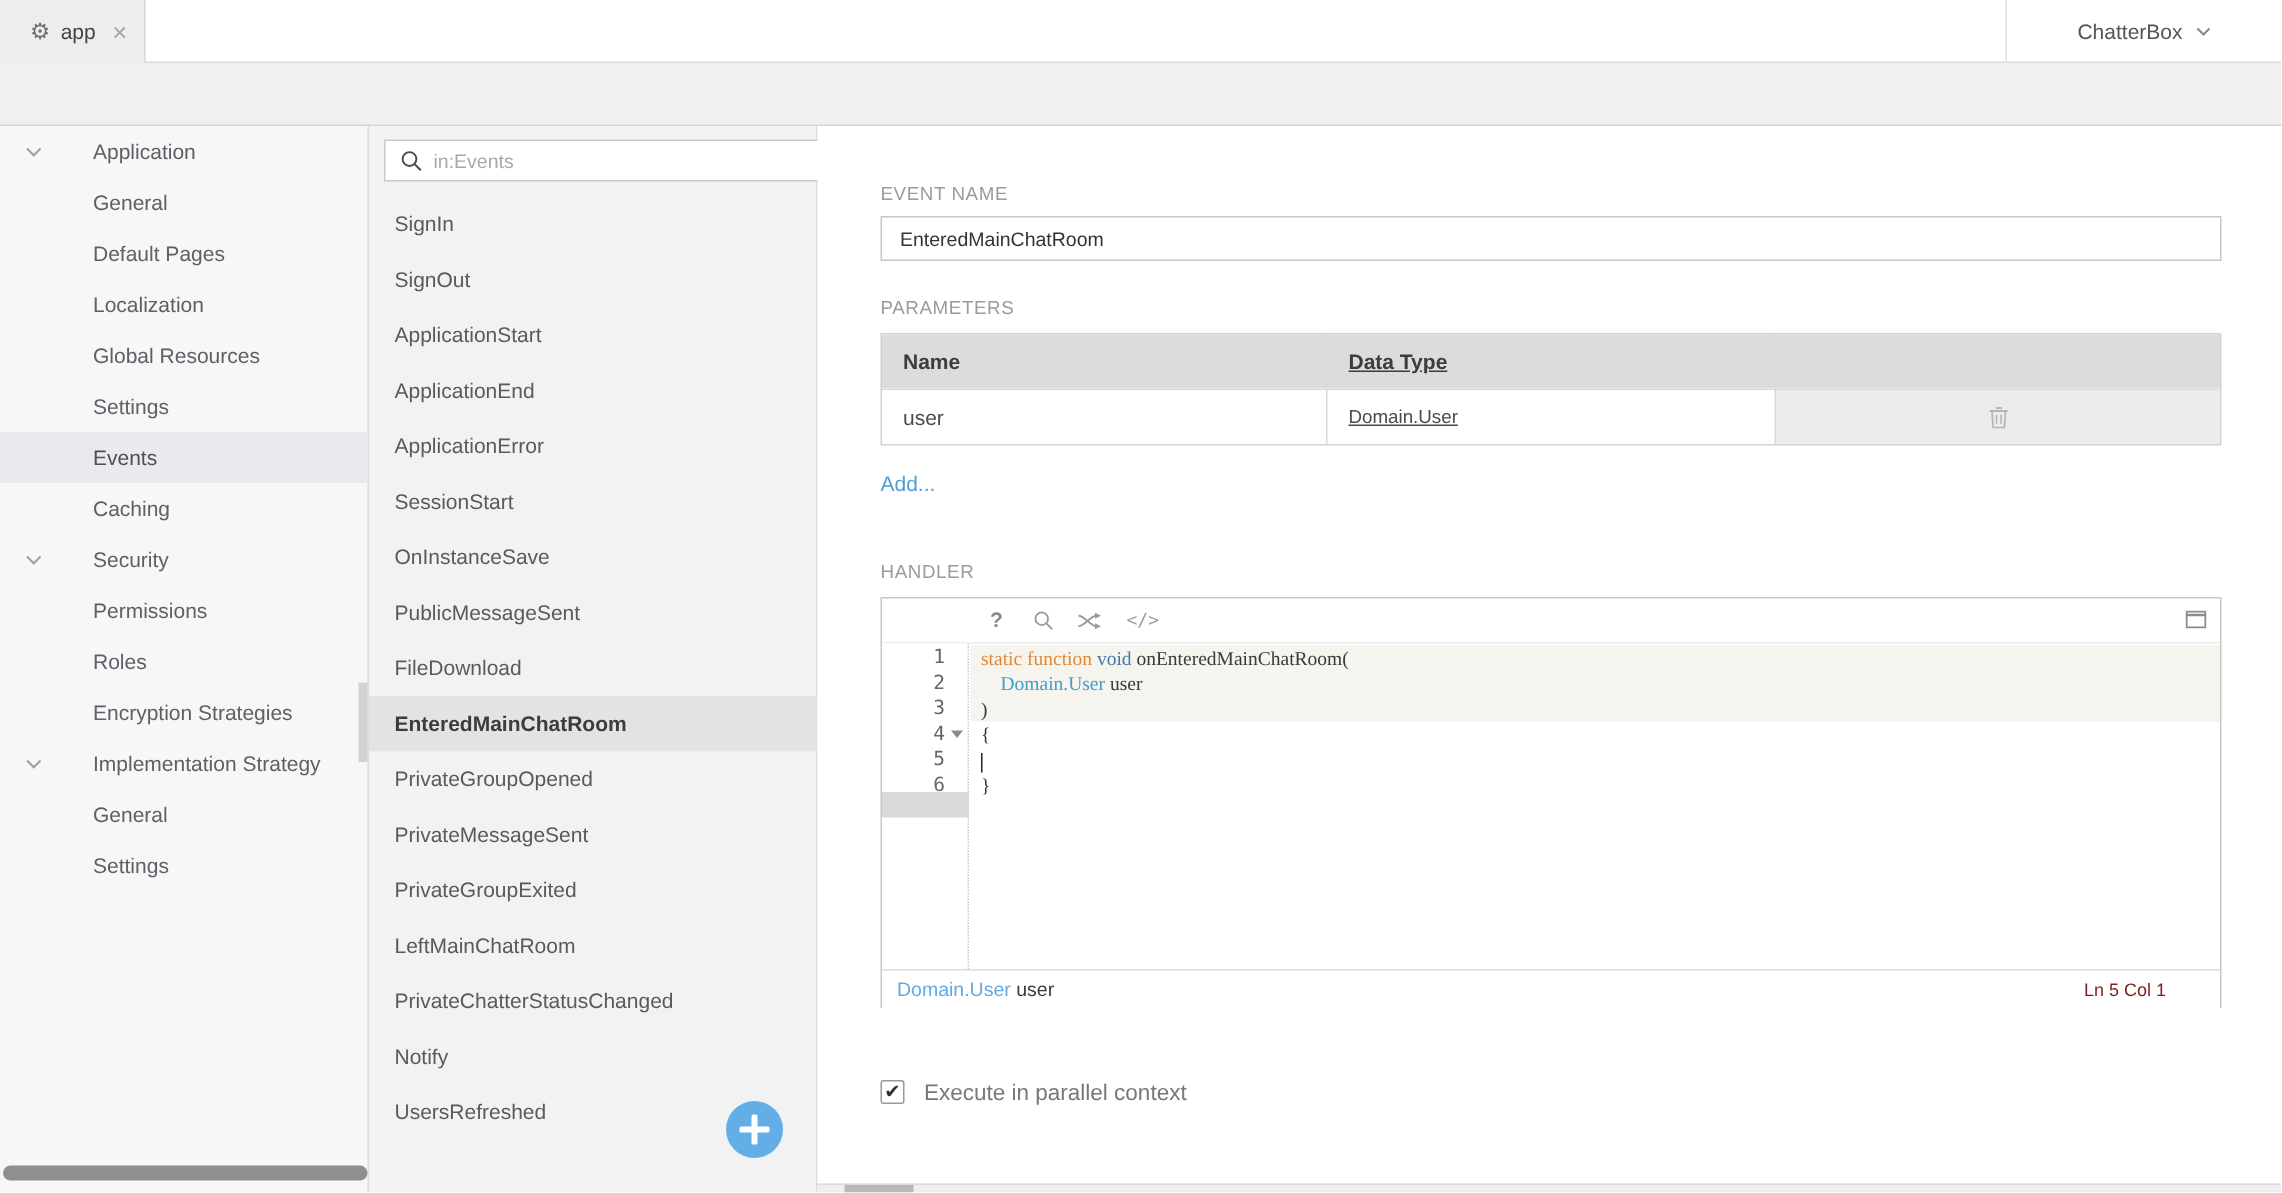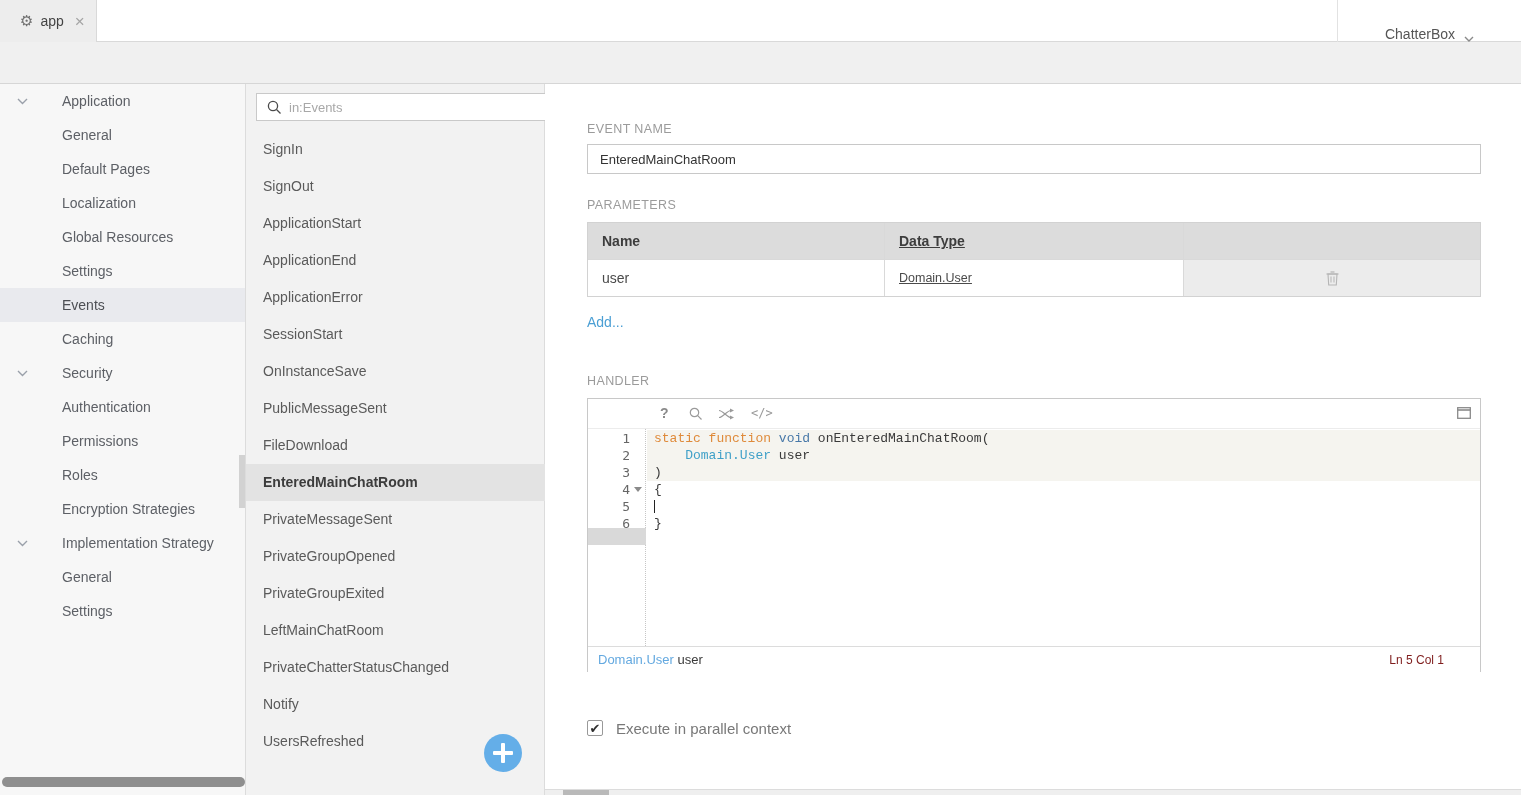--- a/index.html
+++ b/index.html
@@ -7,21 +7,21 @@
   body { position:relative; background:#fff; font-family:"Liberation Sans", sans-serif; color:#444; }
   .abs { position:absolute; }
   svg { display:block; }
 
   
   #tabbar { position:absolute; left:0; top:0; width:1521px; height:42px; background:#fff; border-bottom:1px solid #d9d9d9; }
   #app-tab { position:absolute; left:0; top:0; width:97px; height:42px; background:#ededed; border-right:1px solid #d9d9d9; display:flex; align-items:center; padding-left:20px; cursor:default; }
   #app-tab .gear { font-family:"DejaVu Sans", sans-serif; font-size:15px; color:#6f6f6f; margin-right:7px; }
   #app-tab .tab-label { font-size:14px; color:#444; }
   #app-tab .tab-close { font-size:17px; color:#a4a4a4; margin-left:11px; line-height:1; }
-  #project-selector { position:absolute; left:1337px; top:0; width:184px; height:42px; border-left:1px solid #e2e2e2; display:flex; align-items:flex-end; justify-content:center; gap:9px; }
+  #project-selector { position:absolute; left:1337px; top:0; width:184px; height:42px; border-left:1px solid #e2e2e2; display:flex; align-items:center; justify-content:center; gap:9px; }
   #project-selector .proj-label { font-size:14px; color:#555; }
 
   
   #toolbar { position:absolute; left:0; top:42px; width:1521px; height:42px; background:#f0f0f0; border-bottom:1px solid #d6d6d6; }
   .tb-sep { position:absolute; left:655px; top:50px; width:1px; height:25px; background:#d7d7d7; }
   .tb-caret { position:absolute; top:60px; }
 
   
   #sidebar { position:absolute; left:0; top:84px; width:246px; height:711px; background:#f7f7f7; border-right:1px solid #dcdcdc; }
   .side-row { position:relative; height:34px; line-height:34px; padding-left:62px; font-size:14px; color:#5d6066; cursor:pointer; white-space:nowrap; }
@@ -69,21 +69,21 @@
   #ed-help { position:absolute; left:72px; top:6px; font-size:14px; font-weight:bold; color:#8a8a8a; cursor:pointer; }
   #ed-search { position:absolute; left:101px; top:8px; cursor:pointer; }
   #ed-shuffle { position:absolute; left:130px; top:9px; cursor:pointer; }
   #ed-code { position:absolute; left:163px; top:7px; font-size:12px; color:#9a9a9a; font-family:"DejaVu Sans Mono", monospace; cursor:pointer; }
   #ed-expand { position:absolute; left:869px; top:8px; cursor:pointer; }
   #ed-gutter { position:absolute; left:0; top:30px; width:58px; height:217px; border-right:1px dotted #c6c6c6; background:#fff; }
   #hl-region { position:absolute; left:59px; top:31px; width:833px; height:51px; background:#f5f4ef; }
   #ln5-bg { position:absolute; left:0; top:99px; width:58px; height:17px; background:#d9d9d9; }
   .gut-num { position:absolute; left:0; width:42px; text-align:right; font-family:"DejaVu Sans Mono", monospace; font-size:13px; line-height:17px; color:#666; }
   .fold-caret { position:absolute; left:46px; top:88px; width:0; height:0; border-left:4px solid transparent; border-right:4px solid transparent; border-top:5px solid #8a8a8a; }
-  .code-line { position:absolute; left:59px; width:830px; padding-left:7px; font-family:Liberation Mono, monospace; font-size:13px; line-height:17px; color:#3a3a3a; white-space:pre; }
+  .code-line { position:absolute; left:59px; width:830px; padding-left:7px; font-family:Liberation Serif, serif; font-size:13px; line-height:17px; color:#3a3a3a; white-space:pre; }
   .kw-orange { color:#df8a3a; }
   .kw-blue { color:#4878a8; }
   .type-teal { color:#3fa0c8; }
   #caret-bar { display:inline-block; width:1px; height:13px; background:#222; vertical-align:middle; }
   #ed-statusbar { position:absolute; left:0; top:247px; width:892px; height:26px; border-top:1px solid #dcdcdc; background:#fff; }
   #ed-statusbar .hint { position:absolute; left:10px; top:5px; font-size:13px; color:#3a3a3a; }
   #ed-statusbar .hint .t { color:#64a9e0; }
   #ed-statusbar .pos { position:absolute; right:36px; top:6px; font-size:12px; color:#7f1d1d; }
 
   
@@ -161,21 +161,20 @@
   <div class="side-row"><span>Global Resources</span></div>
   <div class="side-row"><span>Settings</span></div>
   <div class="side-row selected"><span>Events</span></div>
   <div class="side-row"><span>Caching</span></div>
   <div class="side-row">
     <svg class="tree-chev" width="11" height="7" viewBox="0 0 11 7">
         <polyline points="1,1 5.5,5.5 10,1" fill="none" stroke="#9aa0aa" stroke-width="1.4"></polyline>
       </svg>
     <span>Security</span>
   </div>
-  <div class="side-row"><span>Authentication</span></div>
   <div class="side-row"><span>Permissions</span></div>
   <div class="side-row"><span>Roles</span></div>
   <div class="side-row"><span>Encryption Strategies</span></div>
   <div class="side-row">
     <svg class="tree-chev" width="11" height="7" viewBox="0 0 11 7">
         <polyline points="1,1 5.5,5.5 10,1" fill="none" stroke="#9aa0aa" stroke-width="1.4"></polyline>
       </svg>
     <span>Implementation Strategy</span>
   </div>
   <div class="side-row"><span>General</span></div>
@@ -199,22 +198,22 @@
     <div class="ev-item">SignIn</div>
     <div class="ev-item">SignOut</div>
     <div class="ev-item">ApplicationStart</div>
     <div class="ev-item">ApplicationEnd</div>
     <div class="ev-item">ApplicationError</div>
     <div class="ev-item">SessionStart</div>
     <div class="ev-item">OnInstanceSave</div>
     <div class="ev-item">PublicMessageSent</div>
     <div class="ev-item">FileDownload</div>
     <div class="ev-item selected">EnteredMainChatRoom</div>
+    <div class="ev-item">PrivateGroupOpened</div>
     <div class="ev-item">PrivateMessageSent</div>
-    <div class="ev-item">PrivateGroupOpened</div>
     <div class="ev-item">PrivateGroupExited</div>
     <div class="ev-item">LeftMainChatRoom</div>
     <div class="ev-item">PrivateChatterStatusChanged</div>
     <div class="ev-item">Notify</div>
     <div class="ev-item">UsersRefreshed</div>
   </div>
   <div id="add-event-btn"></div>
 </div>
 
 <div id="main">

